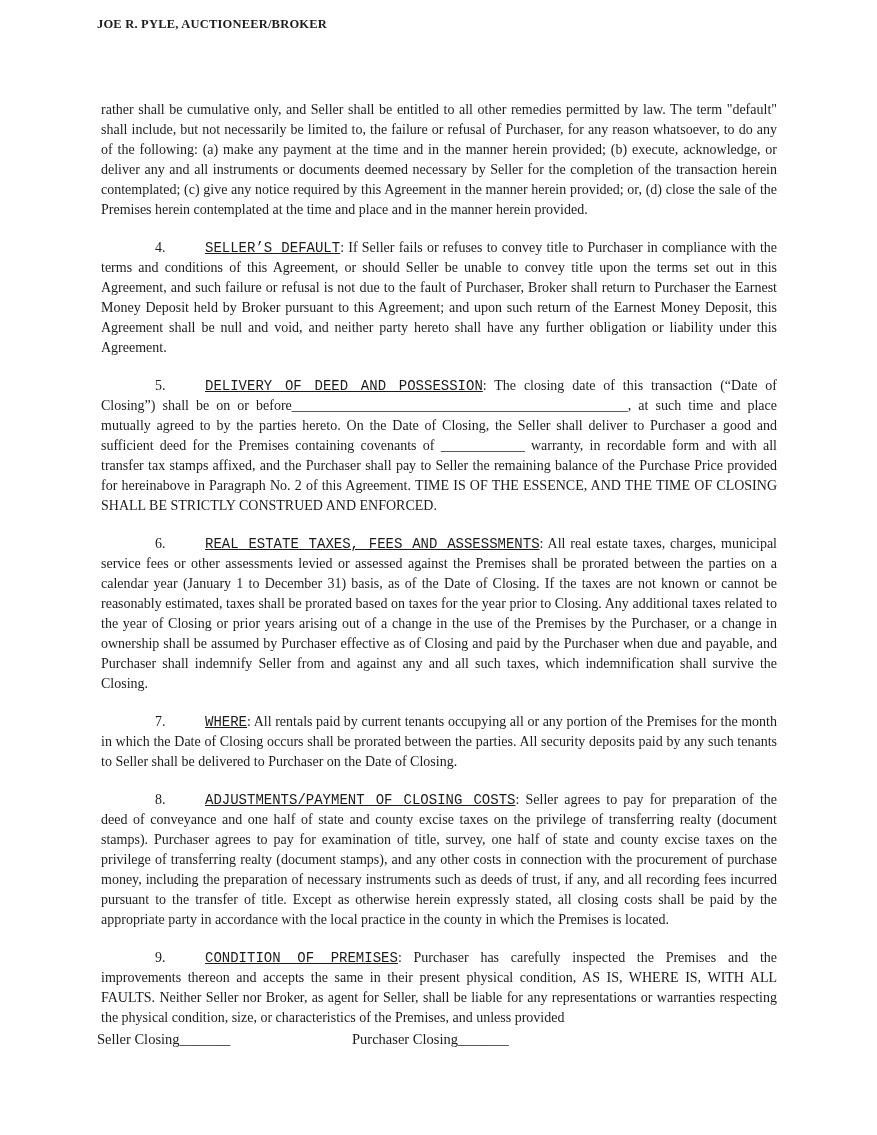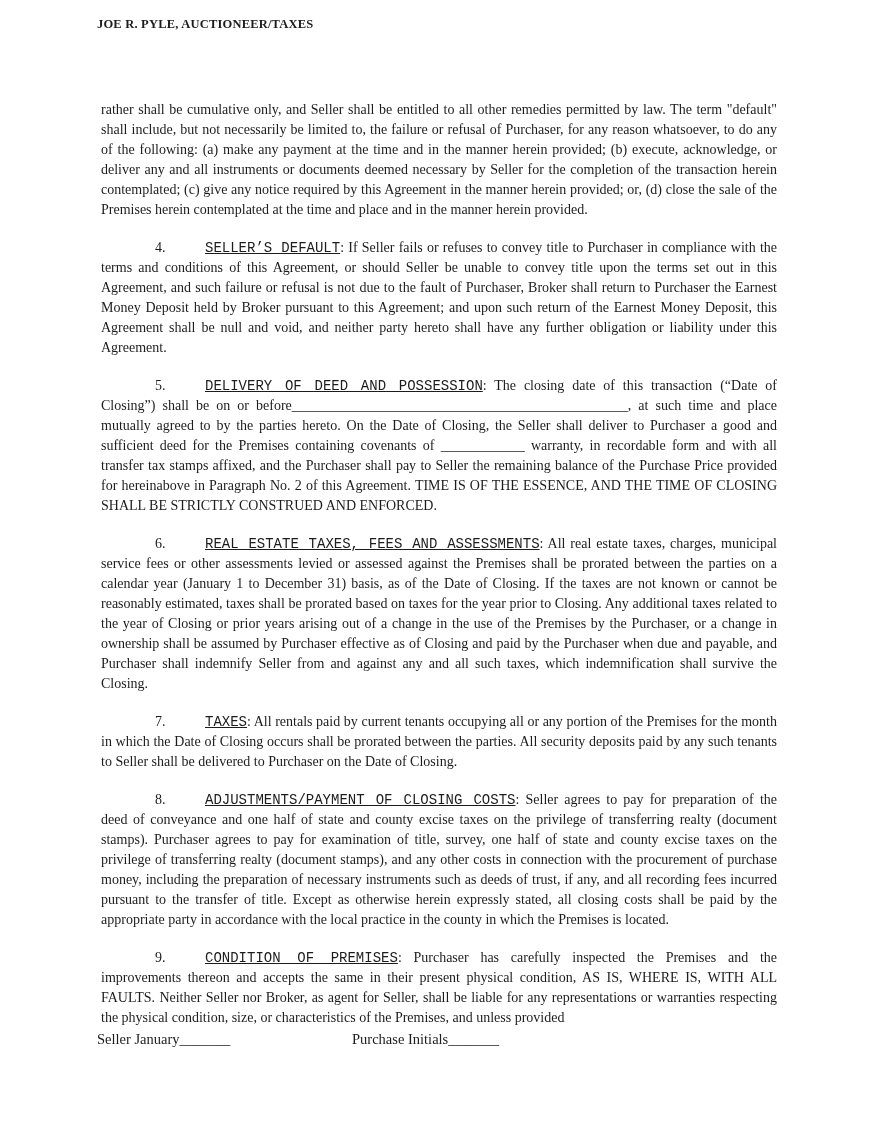--- a/index.html
+++ b/index.html
@@ -47,38 +47,38 @@
     white-space: nowrap;
   }
   .footer-seller { left: 97px; }
   .footer-purchaser { left: 352px; }
 </style>
 </head>
 <body>
 
 <div class="page">
 
-  <div class="doc-header">JOE R. PYLE, AUCTIONEER/TAXES</div>
+  <div class="doc-header">JOE R. PYLE, AUCTIONEER/BROKER</div>
 
   <div class="content">
 
     <p class="para"><span>rather shall be cumulative only, and Seller shall be entitled to all other remedies permitted by law. The term "default" shall include, but not necessarily be limited to, the failure or refusal of Purchaser, for any reason whatsoever, to do any of the following: (a) make any payment at the time and in the manner herein provided; (b) execute, acknowledge, or deliver any and all instruments or documents deemed necessary by Seller for the completion of the transaction herein contemplated; (c) give any notice required by this Agreement in the manner herein provided; or, (d) close the sale of the Premises herein contemplated at the time and place and in the manner herein provided.</span></p>
 
     <p class="para"><span class="num">4.</span><span class="heading">SELLER’S DEFAULT</span><span>:  If Seller fails or refuses to convey title to Purchaser in compliance with the terms and conditions of this Agreement, or should Seller be unable to convey title upon the terms set out in this Agreement, and such failure or refusal is not due to the fault of Purchaser, Broker shall return to Purchaser the Earnest Money Deposit held by Broker pursuant to this Agreement; and upon such return of the Earnest Money Deposit, this Agreement shall be null and void, and neither party hereto shall have any further obligation or liability under this Agreement.</span></p>
 
     <p class="para"><span class="num">5.</span><span class="heading">DELIVERY OF DEED AND POSSESSION</span><span>: The closing date of this transaction (“Date of Closing”) shall be on or before</span><span class="blank">________________________________________________</span><span>, at such time and place mutually agreed to by the parties hereto. On the Date of Closing, the Seller shall deliver to Purchaser a good and sufficient deed for the Premises containing covenants of </span><span class="blank">____________</span><span> warranty, in recordable form and with all transfer tax stamps affixed, and the Purchaser shall pay to Seller the remaining balance of the Purchase Price provided for hereinabove in Paragraph No. 2 of this Agreement. TIME IS OF THE ESSENCE, AND THE TIME OF CLOSING SHALL BE STRICTLY CONSTRUED AND ENFORCED.</span></p>
 
 
     <p class="para"><span class="num">6.</span><span class="heading">REAL ESTATE TAXES, FEES AND ASSESSMENTS</span><span>: All real estate taxes, charges, municipal service fees or other assessments levied or assessed against the Premises shall be prorated between the parties on a calendar year (January 1 to December 31) basis, as of the Date of Closing. If the taxes are not known or cannot be reasonably estimated, taxes shall be prorated based on taxes for the year prior to Closing. Any additional taxes related to the year of Closing or prior years arising out of a change in the use of the Premises by the Purchaser, or a change in ownership shall be assumed by Purchaser effective as of Closing and paid by the Purchaser when due and payable, and Purchaser shall indemnify Seller from and against any and all such taxes, which indemnification shall survive the Closing.</span></p>
 
-    <p class="para"><span class="num">7.</span><span class="heading">TAXES</span><span>: All rentals paid by current tenants occupying all or any portion of the Premises for the month in which the Date of Closing occurs shall be prorated between the parties. All security deposits paid by any such tenants to Seller shall be delivered to Purchaser on the Date of Closing.</span></p>
+    <p class="para"><span class="num">7.</span><span class="heading">WHERE</span><span>: All rentals paid by current tenants occupying all or any portion of the Premises for the month in which the Date of Closing occurs shall be prorated between the parties. All security deposits paid by any such tenants to Seller shall be delivered to Purchaser on the Date of Closing.</span></p>
 
     <p class="para"><span class="num">8.</span><span class="heading">ADJUSTMENTS/PAYMENT OF CLOSING COSTS</span><span>:  Seller agrees to pay for preparation of the deed of conveyance and one half of state and county excise taxes on the privilege of transferring realty (document stamps). Purchaser agrees to pay for examination of title, survey, one half of state and county excise taxes on the privilege of transferring realty (document stamps), and any other costs in connection with the procurement of purchase money, including the preparation of necessary instruments such as deeds of trust, if any, and all recording fees incurred pursuant to the transfer of title. Except as otherwise herein expressly stated, all closing costs shall be paid by the appropriate party in accordance with the local practice in the county in which the Premises is located.</span></p>
 
     <p class="para"><span class="num">9.</span><span class="heading">CONDITION OF PREMISES</span><span>: Purchaser has carefully inspected the Premises and the improvements thereon and accepts the same in their present physical condition, AS IS, WHERE IS, WITH ALL FAULTS. Neither Seller nor Broker, as agent for Seller, shall be liable for any representations or warranties respecting the physical condition, size, or characteristics of the Premises, and unless provided</span></p>
 
   </div>
 
-  <div class="footer-item footer-seller"><span>Seller January</span><span class="blank">_______</span></div>
+  <div class="footer-item footer-seller"><span>Seller Closing</span><span class="blank">_______</span></div>
 
-  <div class="footer-item footer-purchaser"><span>Purchase Initials</span><span class="blank">_______</span></div>
+  <div class="footer-item footer-purchaser"><span>Purchaser Closing</span><span class="blank">_______</span></div>
 
 </div>
 
 </body></html>

